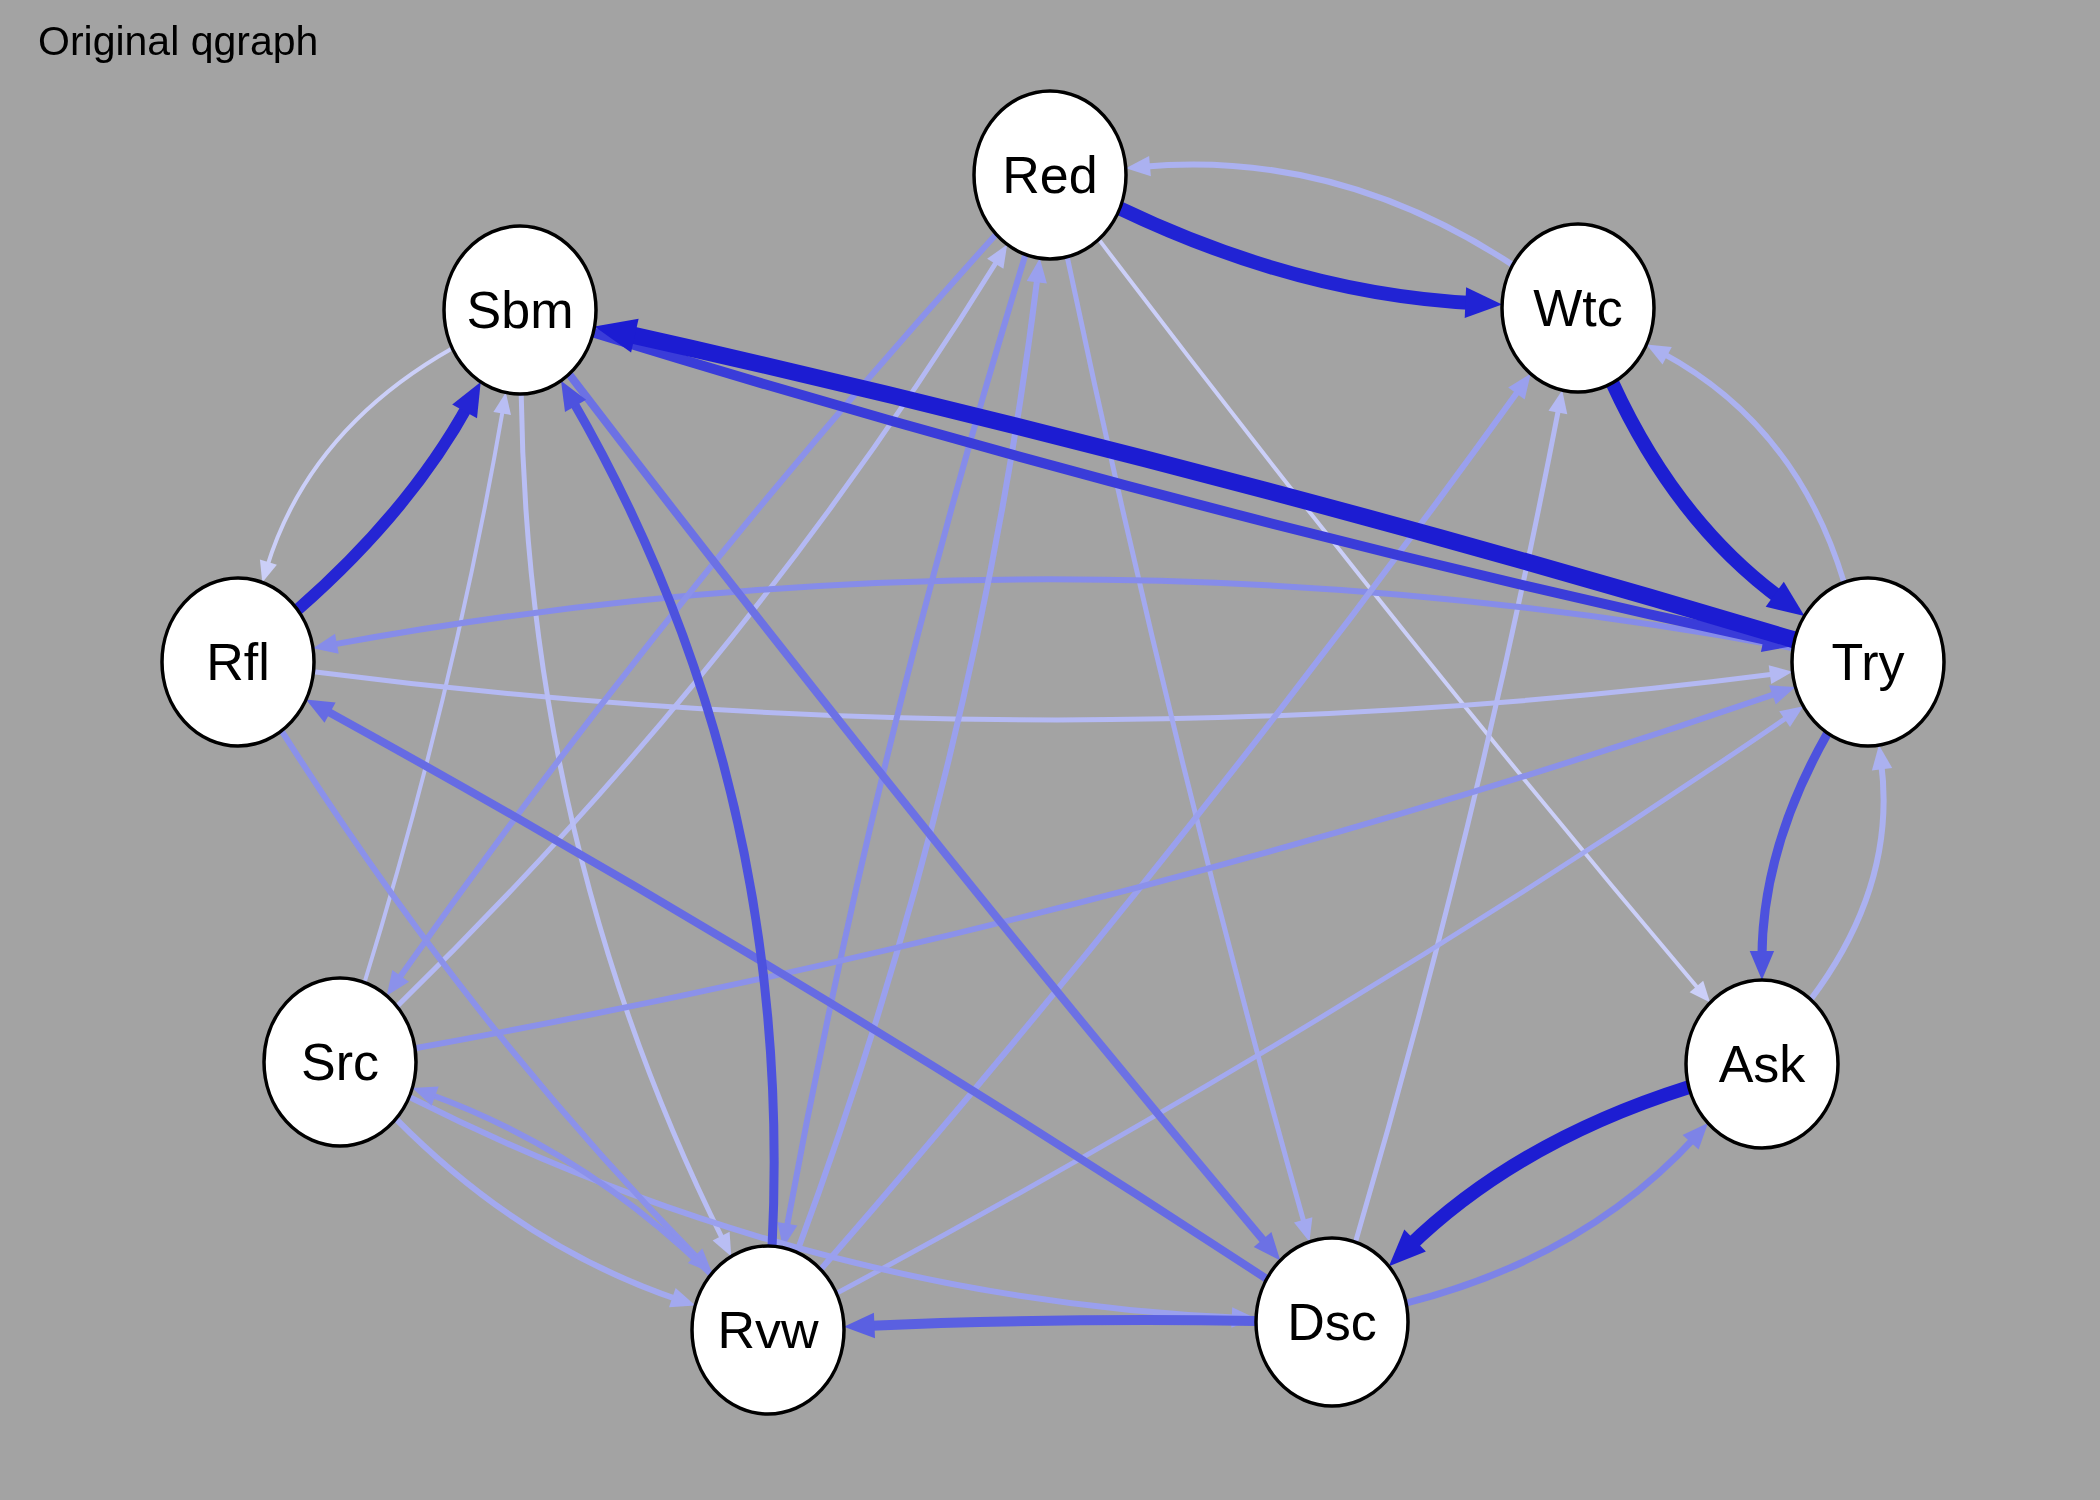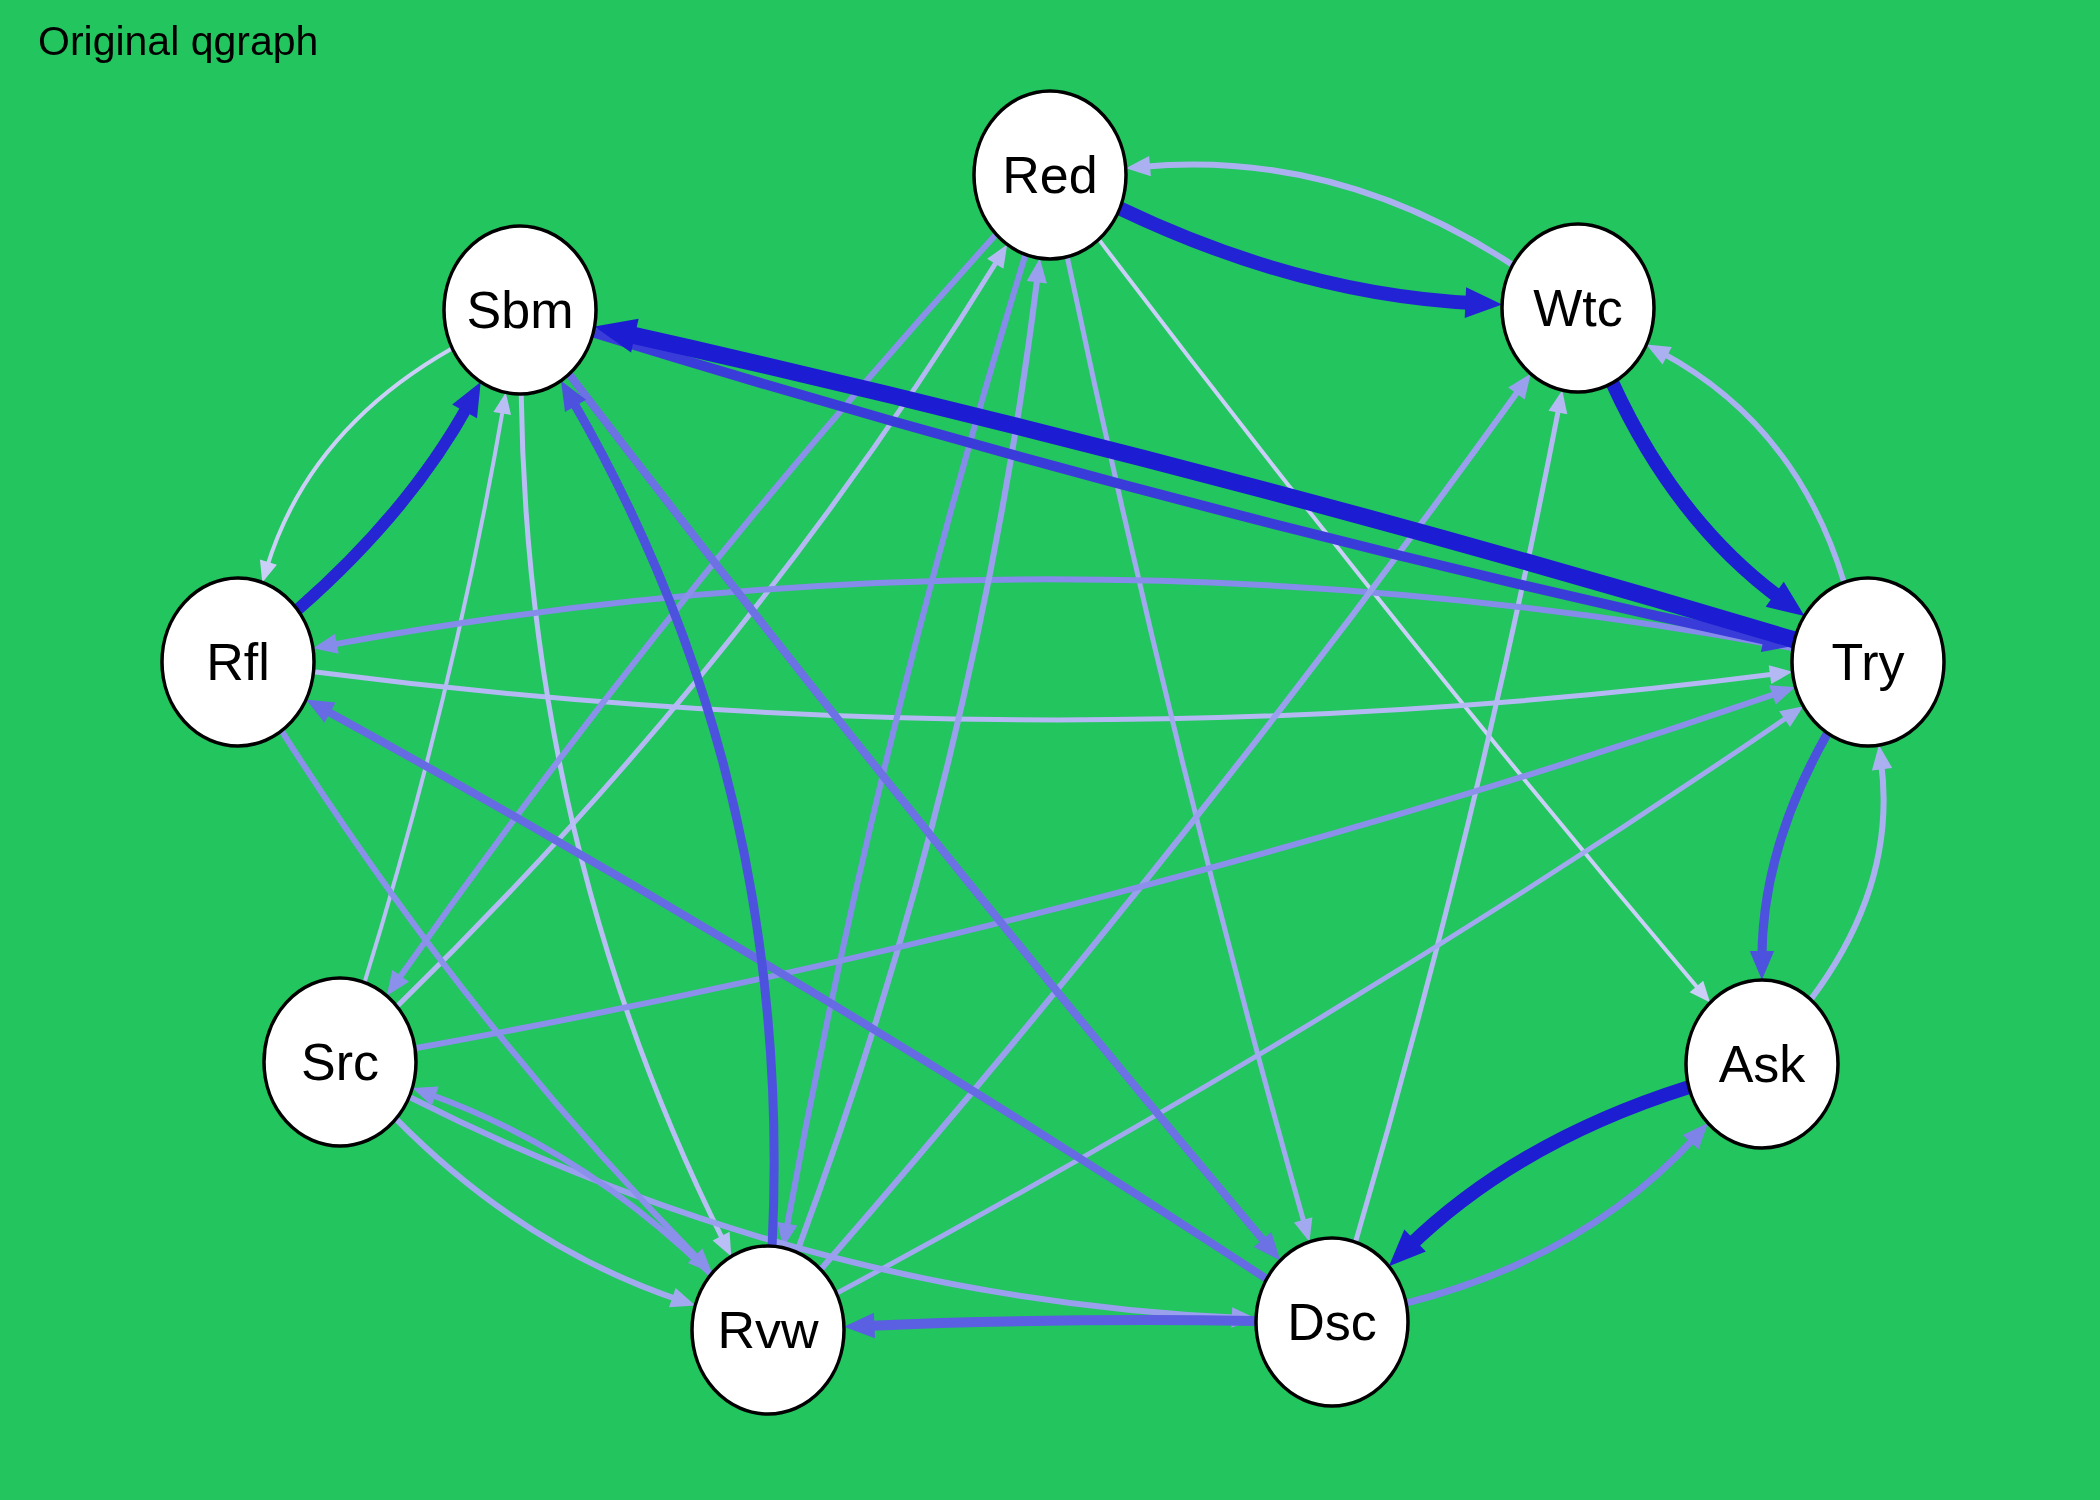--- a/index.html
+++ b/index.html
@@ -5,21 +5,21 @@
   html, body {
     margin: 0;
     padding: 0;
     background: #ffffff;
     font-family: "Liberation Sans", sans-serif;
   }
   #stage {
     position: relative;
     width: 2100px;
     height: 1500px;
-    background: #22c55e;
+    background: #a3a3a3;
     overflow: hidden;
   }
   #plot-title {
     position: absolute;
     left: 38px;
     top: 18px;
     font-size: 41px;
     color: #000000;
     letter-spacing: 0px;
   }

